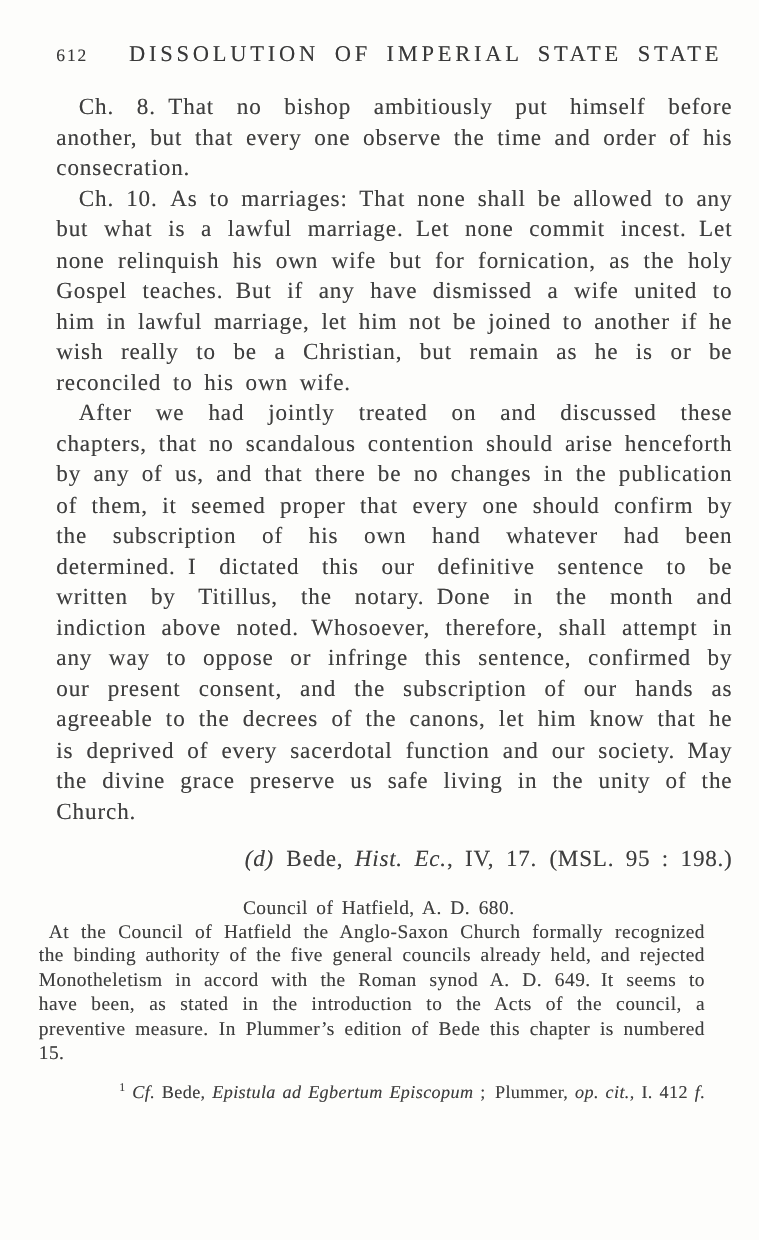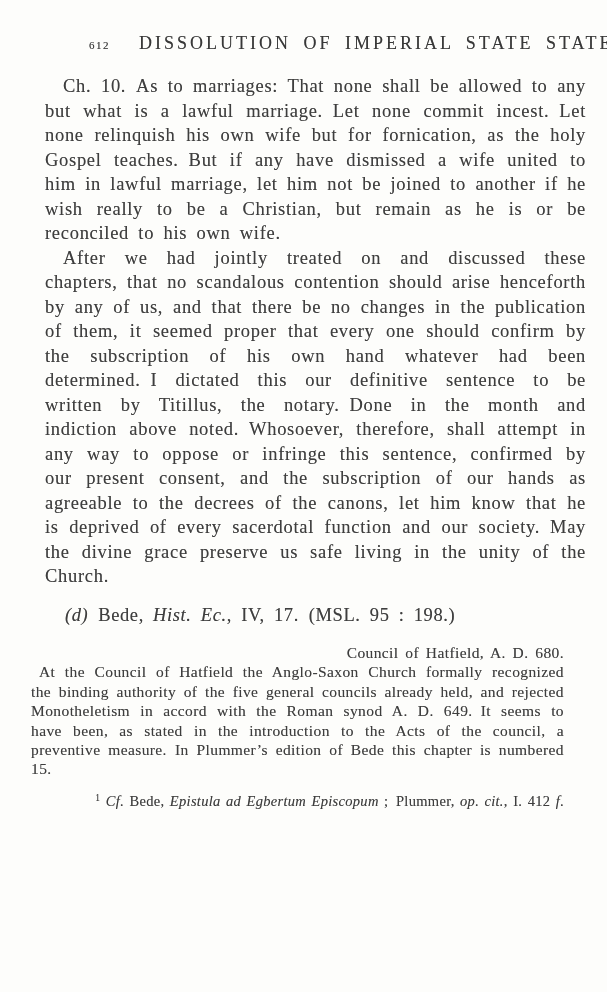--- a/index.html
+++ b/index.html
@@ -22,25 +22,24 @@
   .running-head {
     position: absolute;
     top: 33px;
     left: 45px;
     width: 541px;
     display: flex;
     align-items: baseline;
     color: #383838;
   }
   .folio {
-    font-size: 11px;
+    font-size: 14px;
     letter-spacing: 1.5px;
     width: 50px;
     flex: 0 0 auto;
-    margin-left: 44px;
   }
   .head-title {
     flex: 1;
     text-align: center;
     font-size: 18px;
     letter-spacing: 3px;
     word-spacing: 5px;
     white-space: nowrap;
   }
 
@@ -64,38 +63,38 @@
     font-size: 11px;
     line-height: 0;
     vertical-align: 6px;
     letter-spacing: 0;
   }
 
   
   .citation {
     margin: 14px 0 4px 0;
     text-indent: 20px;
-    text-align: left;
+    text-align: right;
     letter-spacing: 0.6px;
   }
   .it { font-style: italic; }
 
   
   .note {
     margin: 16px 0 0 -14px;
     width: 533px;
     font-size: 15.5px;
     line-height: 19.4px;
     letter-spacing: 0.4px;
     word-spacing: 2.5px;
   }
   .note-heading {
     margin: 0;
     text-indent: 11px;
-    text-align: right;
+    text-align: center;
   }
   .note-body {
     margin: 0;
     text-indent: 8px;
     text-align: justify;
   }
 
   
   .footnote {
     margin: 13px 0 0 -14px;
@@ -118,20 +117,21 @@
 
 <div class="page">
 
   <header class="running-head">
     <span class="folio">612</span>
     <span class="head-title">DISSOLUTION OF IMPERIAL STATE STATE</span>
   </header>
 
   <main class="text-block">
 
+    <p class="body-para">Ch. 8. That no bishop ambitiously put himself before another, but that every one observe the time and order of his consecration.</p>
 
 
     <p class="body-para">Ch. 10. As to marriages: That none shall be allowed to any but what is a lawful marriage. Let none commit incest. Let none relinquish his own wife but for fornication, as the holy Gospel teaches. But if any have dismissed a wife united to him in lawful marriage, let him not be joined to another if he wish really to be a Christian, but remain as he is or be reconciled to his own wife.</p>
 
     <p class="body-para">After we had jointly treated on and discussed these chapters, that no scandalous contention should arise henceforth by any of us, and that there be no changes in the publication of them, it seemed proper that every one should confirm by the subscription of his own hand whatever had been determined. I dictated this our definitive sentence to be written by Titillus, the notary. Done in the month and indiction above noted. Whosoever, therefore, shall attempt in any way to oppose or infringe this sentence, confirmed by our present consent, and the subscription of our hands as agreeable to the decrees of the canons, let him know that he is deprived of every sacerdotal function and our society. May the divine grace preserve us safe living in the unity of the Church.</p>
 
     <p class="citation"><span class="it">(d)</span><span> Bede, </span><span class="it">Hist. Ec.</span><span>, IV, 17. (MSL. 95 : 198.)</span></p>
 
     <section class="note">
       <p class="note-heading">Council of Hatfield, A. D. 680.</p>

